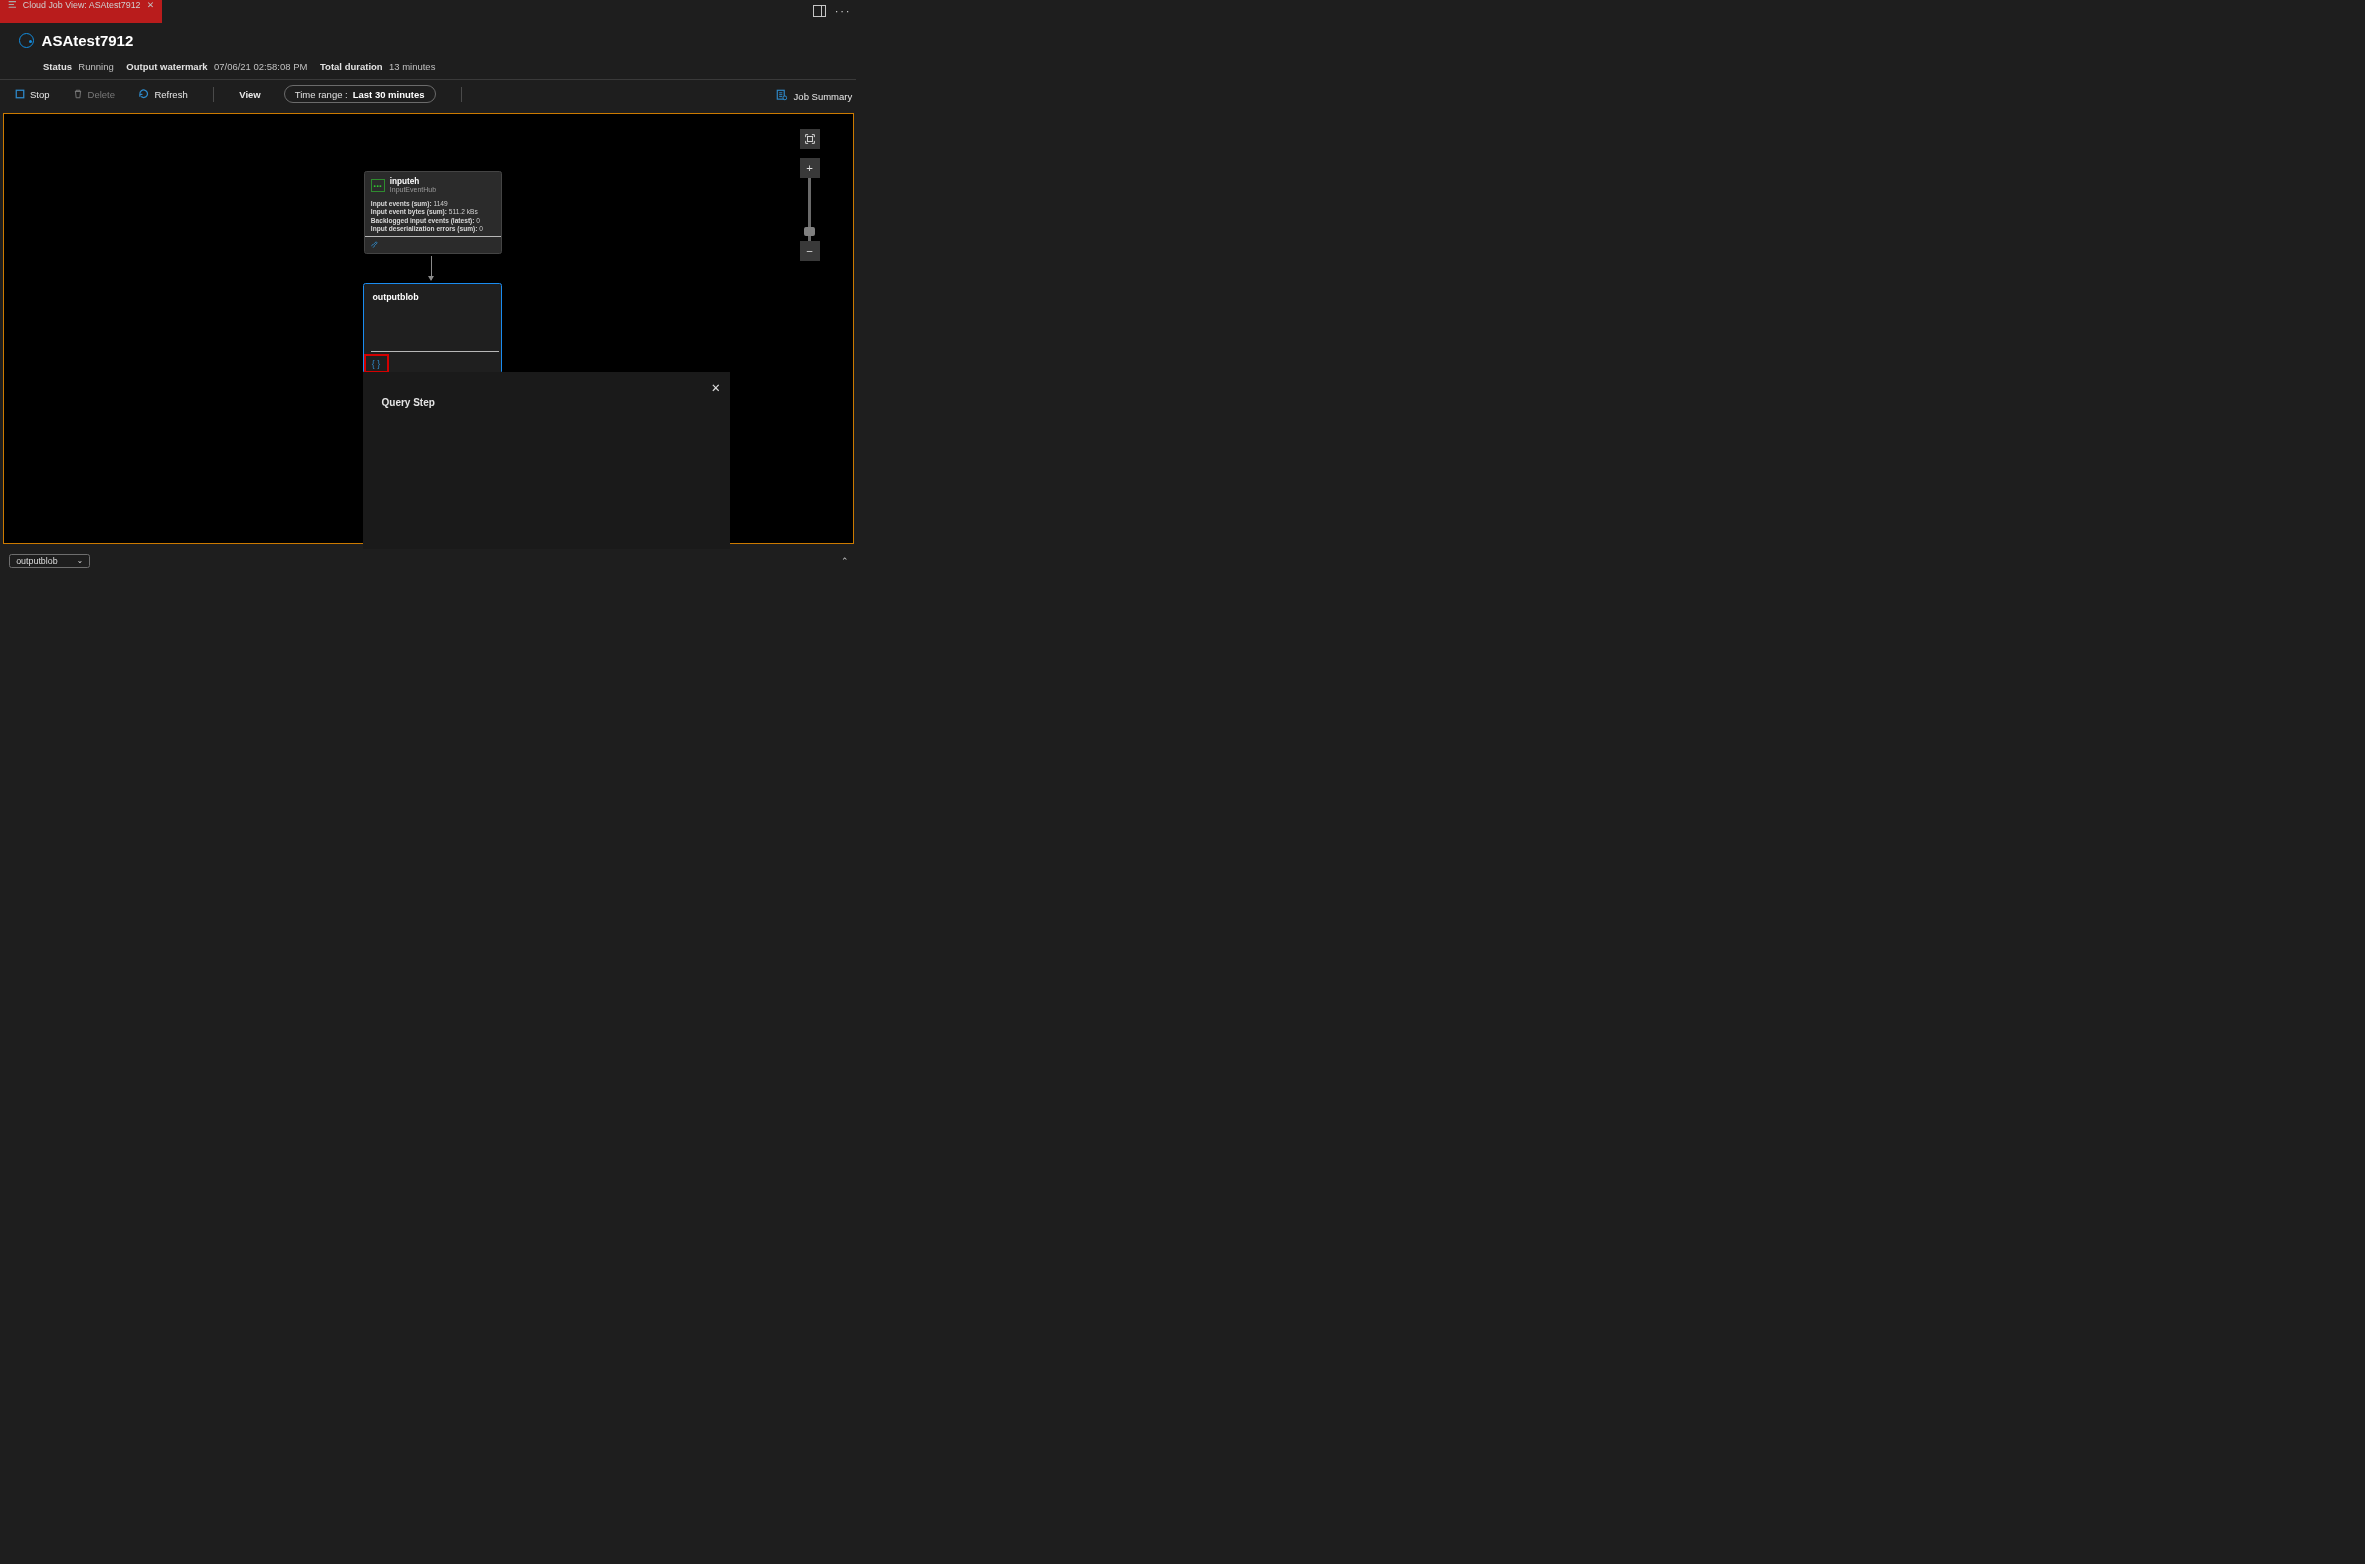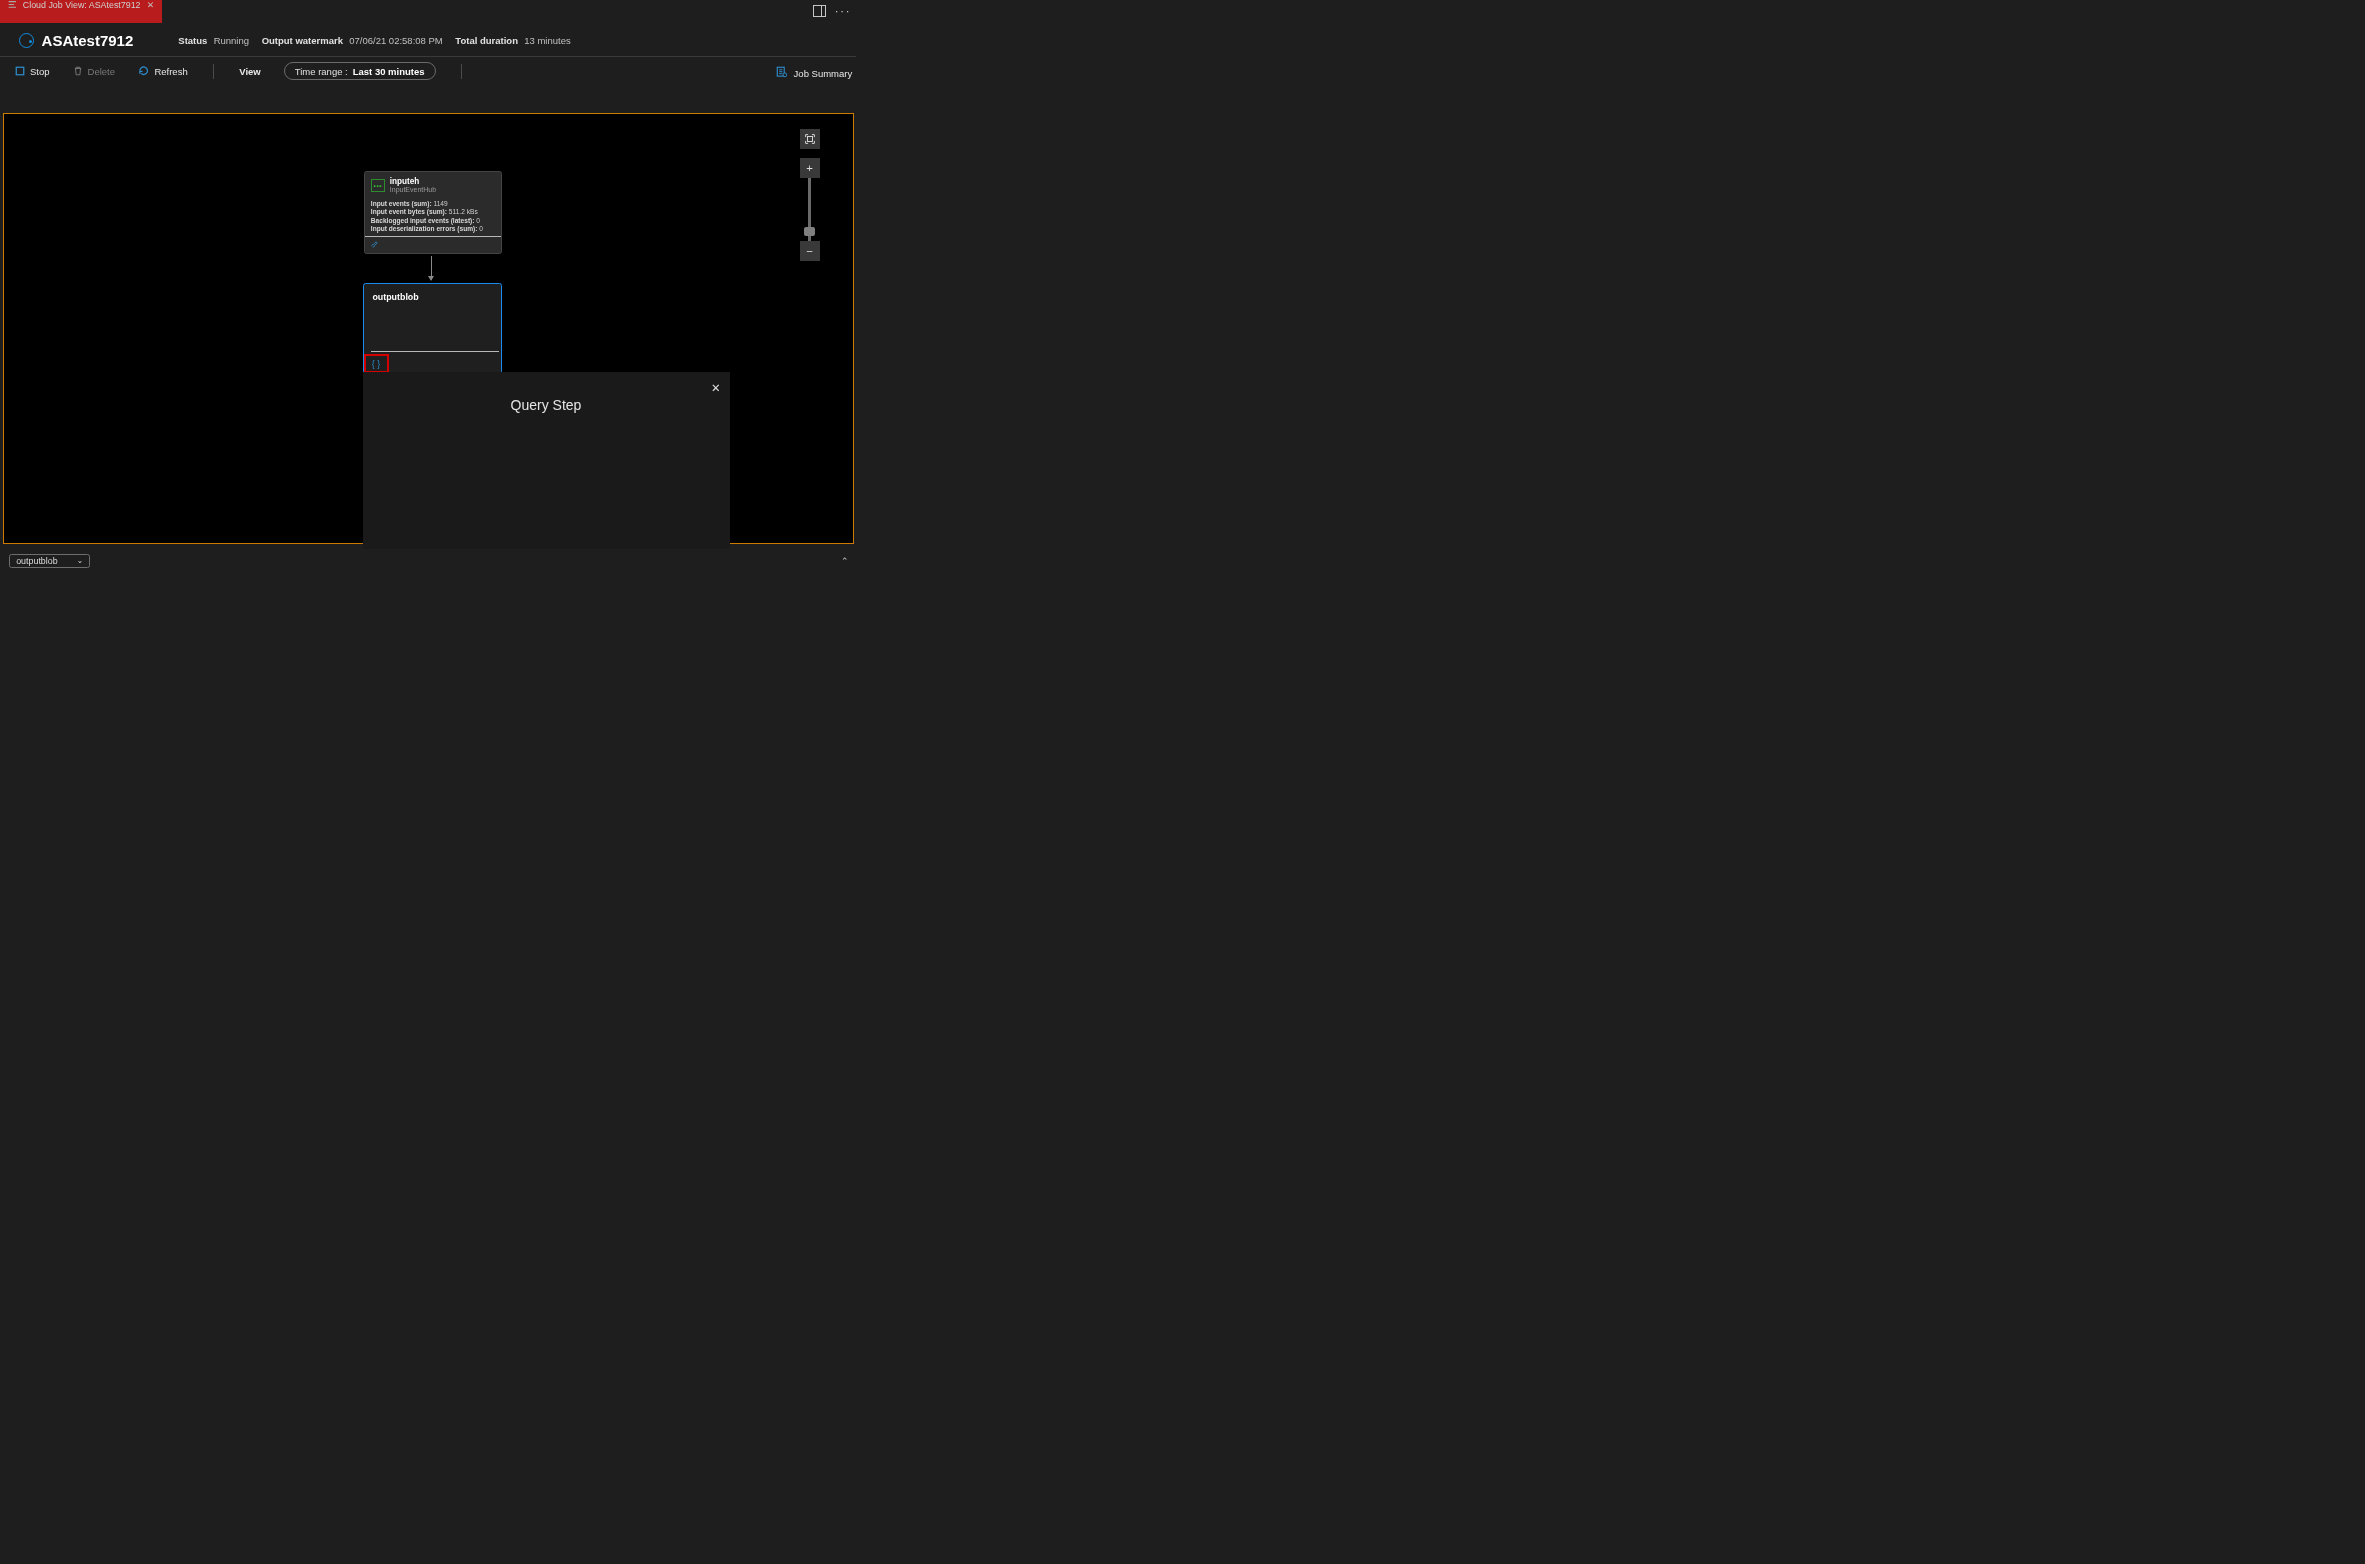--- a/index.html
+++ b/index.html
@@ -52,22 +52,22 @@
     position:absolute;
     right:2.5px; top:0; bottom:0;
     width:1.3px; background:#c5c5c5;
   }
   .ellipsis { color:#c5c5c5; font-size:12.6px; letter-spacing:1.3px; }
 
   
   .header {
     padding: 8.9px 15px 6.3px 19px;
     display:flex;
-    flex-direction:row;
-    gap:21px;
+    flex-direction:column;
+    gap:12px;
   }
   .header-row1 { display:flex; align-items:center; gap:7.6px;}
   .job-logo {
     width:15px; height:15px; border-radius:50%;
     border: 1.9px solid #138ddf;
     position:relative;
   }
   .job-logo::after{
     content:""; position:absolute;
     width:3.2px; height:3.2px; border-radius:50%; background:#138ddf;
@@ -189,21 +189,21 @@
     position:absolute;
     left:359px; top:258px;
     width: 367px; height: 177px;
     background:#1a1a1a;
     color:#e5e5e5;
     z-index:5;
   }
   .query-popup .close {
     position:absolute; right:8.9px; top:8.9px; font-size:11.4px; color:#ddd; cursor:pointer;
   }
-  .qp-title { font-size:14px; font-weight:400; padding: 25px 19px 10px 19px; text-align: center; }
+  .qp-title { font-size:10px; font-weight:700; padding: 25px 19px 10px 19px; }
   .qp-code { padding: 0 19px; font-size:9.5px; line-height:1.6; }
 
   
   .zoom-ctl {
     position:absolute;
     right:33px; top:15px;
     display:flex; flex-direction:column; align-items:center;
     gap:0;
   }
   .zsq {

